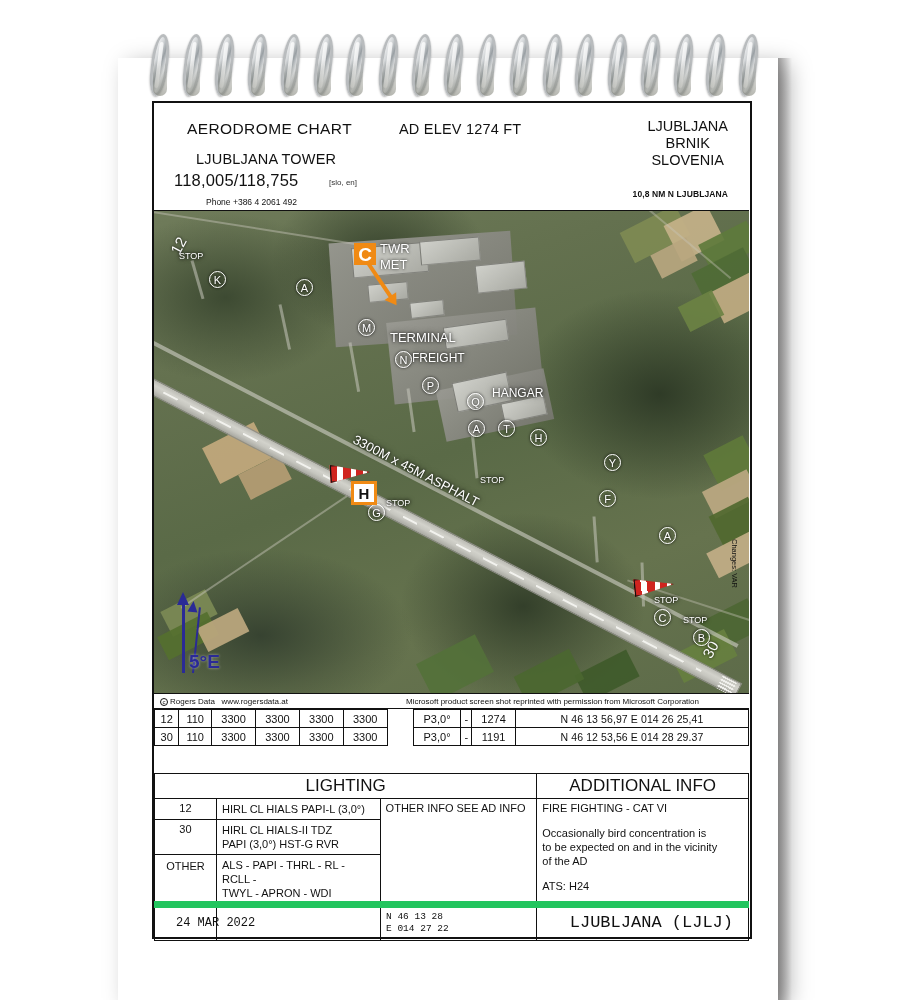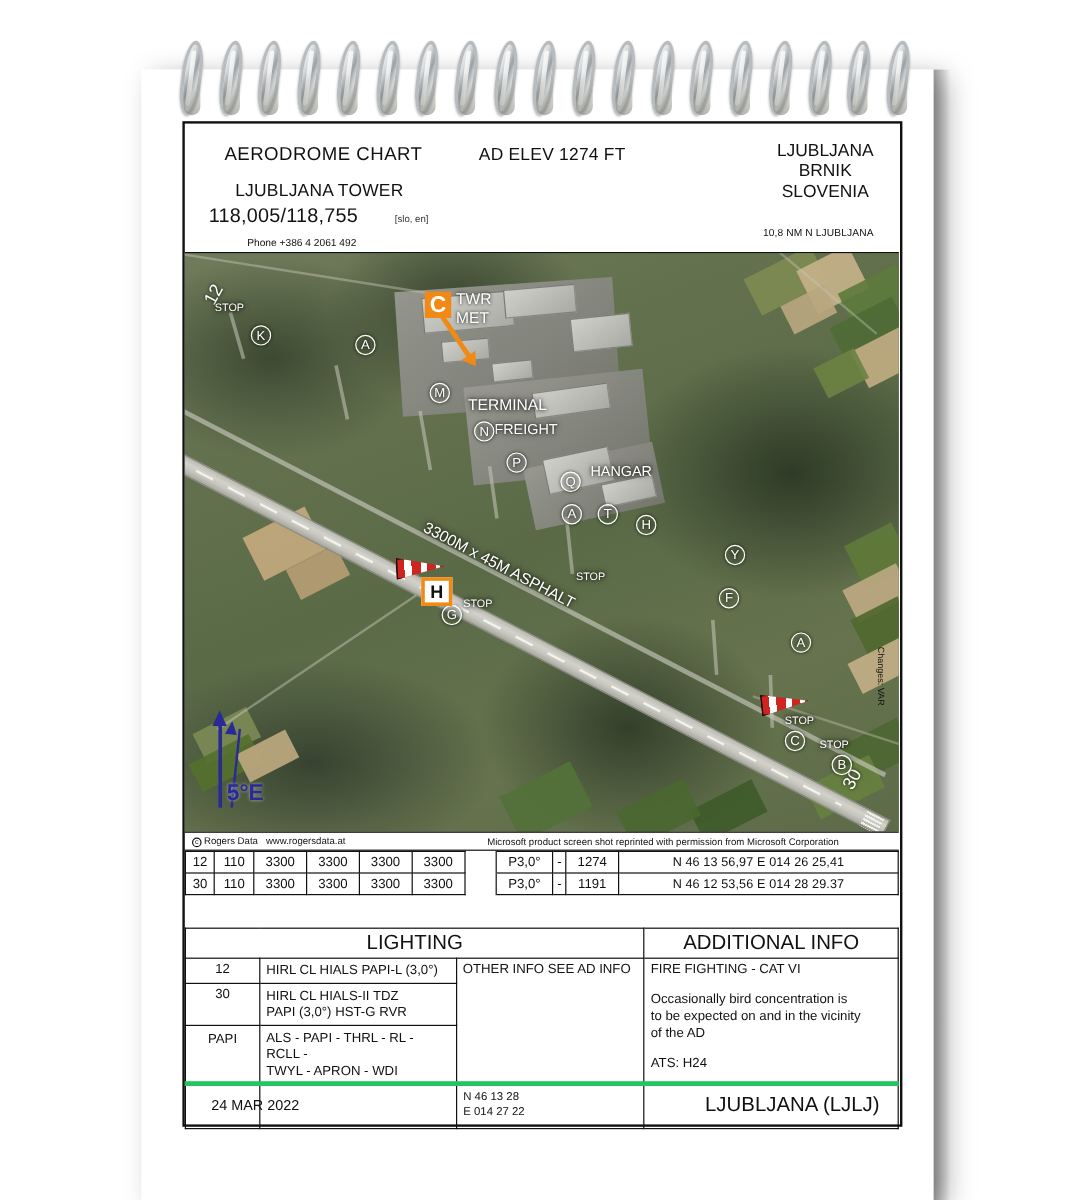--- a/index.html
+++ b/index.html
@@ -83,21 +83,21 @@
   .hdr-elev {
     position: absolute; left: 245px; top: 18px;
     font-size: 14.5px; letter-spacing: 0.2px; color: #111;
   }
   .hdr-place {
     position: absolute; right: 22px; top: 15px;
     text-align: center; font-size: 14.5px; line-height: 17px; color: #111;
   }
   .hdr-nm {
     position: absolute; right: 22px; top: 86px;
-    text-align: right; font-size: 8.5px; color: #111; letter-spacing: 0.1px;
+    text-align: right; font-size: 8.5px; color: #111; letter-spacing: 0.1px; font-weight: bold;
   }
   .hdr-tower {
     position: absolute; left: 42px; top: 48px;
     font-size: 14.5px; color: #111; letter-spacing: 0.2px;
   }
   .hdr-freq {
     position: absolute; left: 20px; top: 68px;
     font-size: 16.5px; color: #111; letter-spacing: 0.2px;
   }
   .hdr-lang {
@@ -338,22 +338,22 @@
   #lowertable td {
     border: 1.2px solid #111; color: #111;
     font-size: 11px; vertical-align: top; padding: 3px 5px;
   }
   #lowertable td.hd { text-align: center; font-size: 17px; padding: 2px; }
   #lowertable td.ctr { text-align: center; }
   .multi { line-height: 14px; }
 
   #footer {
     position: absolute; left: 0; bottom: 0; width: 595px; height: 36px;
-    border-top: 4px solid #22c55e;
-    display: flex; align-items: center;
+    border-top: 7px solid #22c55e;
+    display: flex; align-items: center; font-family: Liberation Mono, monospace;
   }
   #footer .date { position: absolute; left: 22px; font-size: 12px; color: #111; }
   #footer .coords { position: absolute; left: 232px; font-size: 9.5px; line-height: 12px; color: #111; }
   #footer .icao { position: absolute; right: 16px; font-size: 17px; color: #111; }
 </style>
 </head>
 <body>
 
 <div id="page-shadow"></div>
 <div id="notebook"></div>
@@ -636,21 +636,21 @@
       </td>
     </tr>
     <tr>
       <td class="ctr">30</td>
       <td class="multi">
             <div>HIRL CL HIALS-II TDZ</div>
             <div>PAPI (3,0°) HST-G RVR</div>
           </td>
     </tr>
     <tr>
-      <td class="ctr" style="height:86px;vertical-align:top;padding-top:5px">PAPI</td>
+      <td class="ctr" style="height:86px;vertical-align:top;padding-top:5px">OTHER</td>
       <td class="multi" style="vertical-align:top">
             <div>ALS - PAPI - THRL - RL - RCLL -</div>
             <div>TWYL - APRON - WDI</div>
           </td>
     </tr>
   </tbody>
     </table>
 
   <div id="footer">
     <div class="date">24 MAR 2022</div>

